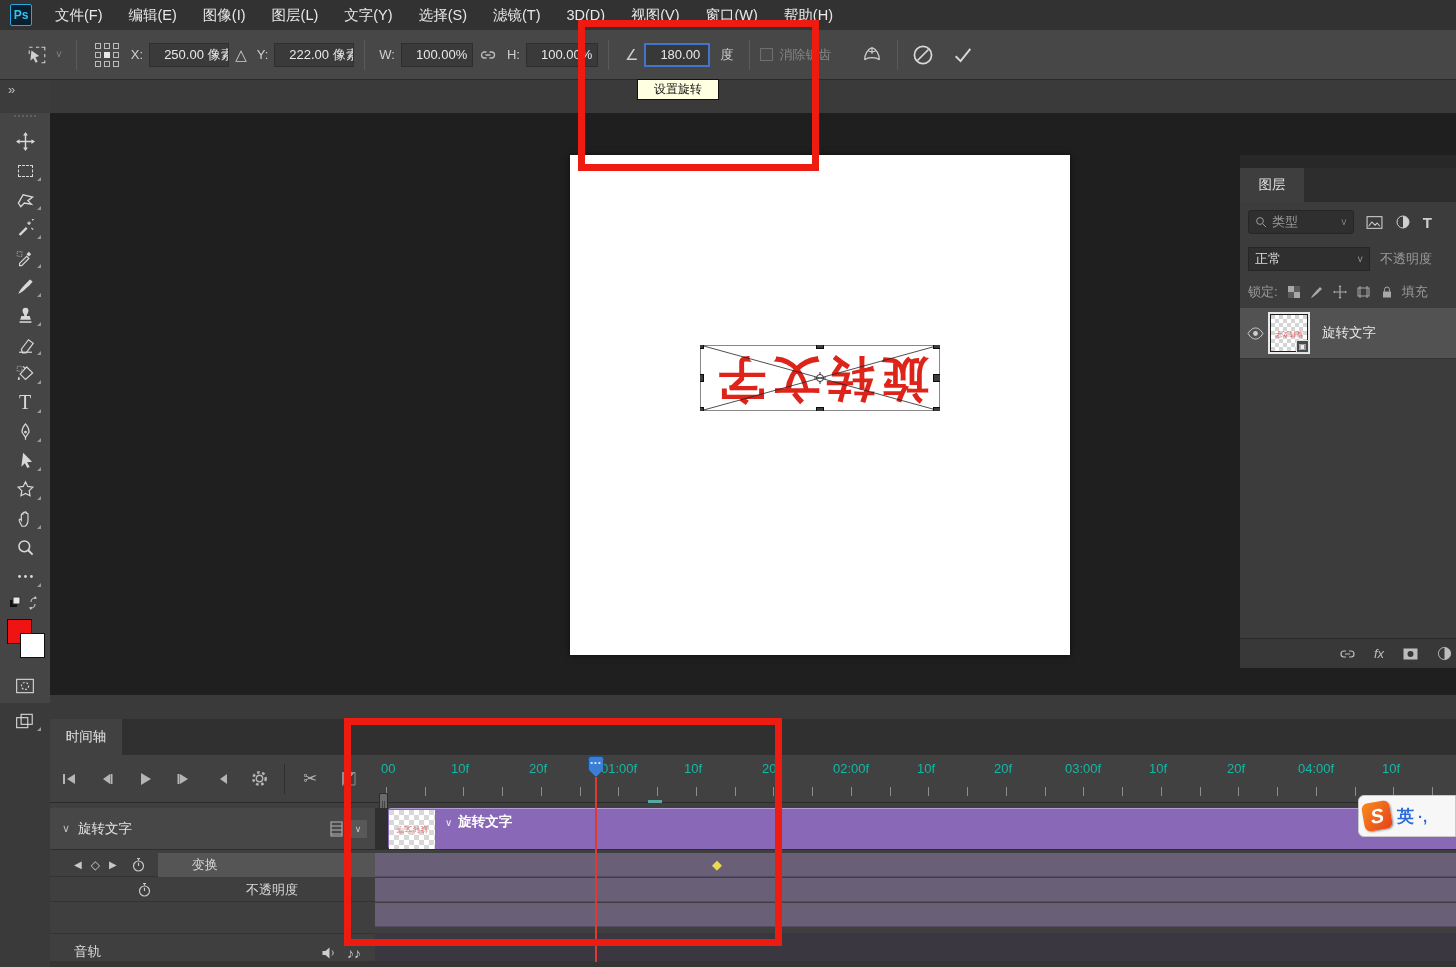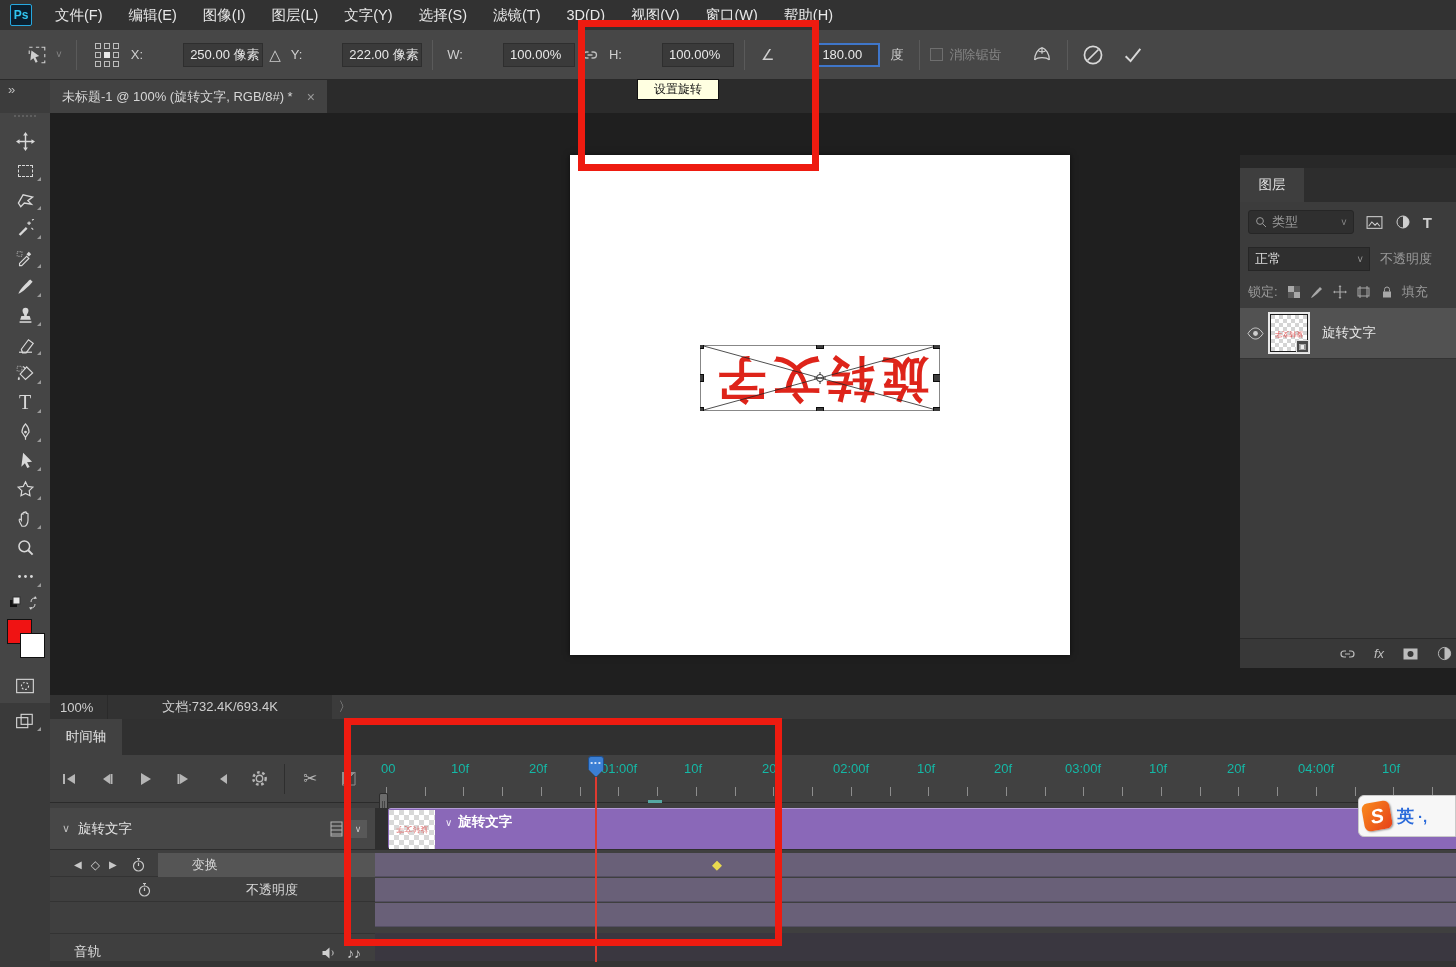--- a/index.html
+++ b/index.html
@@ -10,21 +10,21 @@
 
   
   #menubar { left:0; top:0; width:1456px; height:30px; background:#323232; display:flex; align-items:center; }
   #ps-logo { width:22px; height:22px; margin:0 10px 0 10px; background:#0b1f2e; border:1px solid #26a8e0; color:#31c5f0; font-size:12px; font-weight:bold; display:flex; align-items:center; justify-content:center; border-radius:2px; }
   .menu-item { padding:0 13px; font-size:14.5px; color:#e8e8e8; line-height:30px; cursor:default; }
 
   
   #optionsbar { left:0; top:30px; width:1456px; height:50px; background:#474747; border-bottom:1px solid #2a2a2a; display:flex; align-items:center; }
   .ob-sep { width:1px; height:30px; background:#5a5a5a; margin:0 10px; }
   .ob-label { font-size:13px; color:#cfcfcf; margin:0 6px 0 4px; }
-  .ob-input { height:24px; background:#3a3a3a; border:1px solid #2e2e2e; color:#e8e8e8; font-size:13px; padding:0 6px; display:flex; align-items:center; white-space:nowrap; overflow:hidden;margin-left:34px; }
+  .ob-input { height:24px; background:#3a3a3a; border:1px solid #2e2e2e; color:#e8e8e8; font-size:13px; padding:0 14px; display:flex; align-items:center; white-space:nowrap; overflow:hidden; }
   .ob-glyph { color:#cfcfcf; font-size:15px; margin:0 6px; }
   #angle-input { width:66px; border:2px solid #3f76c9; background:#383838; }
   .ob-disabled { color:#858585; font-size:13px; }
   .ob-checkbox { width:13px; height:13px; border:1px solid #6e6e6e; background:#4a4a4a; margin-right:6px; }
   .ob-iconbtn { width:30px; height:30px; display:flex; align-items:center; justify-content:center; }
   svg.icon { display:block; }
 
   
   #tooltip { left:637px; top:79px; width:82px; height:21px; background:#ffffe1; border:1px solid #111; color:#111; font-size:12px; display:flex; align-items:center; justify-content:center; z-index:30; }
 
@@ -217,26 +217,20 @@
         </svg>
     </div>
     <div class="ob-iconbtn" style="margin-left:10px">
       <svg class="icon" width="22" height="22" viewBox="0 0 18 18">
           <path d="M3 10l4 4 8-10" stroke="#d8d8d8" fill="none" stroke-width="1.6"></path>
         </svg>
     </div>
   </div>
 
   <div id="collapse-left" class="abs">»</div>
-  <div id="tabbar" class="abs">
-    <div id="doc-tab">
-      <span>未标题-1 @ 100% (旋转文字, RGB/8#) *</span>
-      <span class="close">×</span>
-    </div>
-  </div>
 
   <div id="toolbar" class="abs">
     <div class="grip"></div>
     <div class="tool">
         <svg class="icon" width="19" height="19" viewBox="0 0 16 16">
           <path d="M8 2.5v11M2.5 8h11" stroke="#d8d8d8" stroke-width="1.2"></path>
           <path d="M8 0l2 3H6zM8 16l2-3H6zM0 8l3-2v4zM16 8l-3-2v4z" fill="#d8d8d8"></path>
         </svg>
       </div>
     <div class="tool">
@@ -489,25 +483,20 @@
         </span>
       <span>
           <svg class="icon" width="15" height="15" viewBox="0 0 16 16">
             <circle cx="8" cy="8" r="6.5" fill="none" stroke="#bdbdbd"></circle>
             <path d="M8 1.5a6.5 6.5 0 010 13z" fill="#bdbdbd"></path>
           </svg>
         </span>
     </div>
   </div>
 
-  <div id="statusbar" class="abs">
-    <div id="status-zoom">100%</div>
-    <div id="status-doc">文档:732.4K/693.4K</div>
-    <div id="status-expand">〉</div>
-  </div>
 
   <div id="timeline" class="abs">
     <div id="tl-tabstrip">
       <div id="tl-tab">时间轴</div>
     </div>
 
     <div id="tl-controls">
       <div class="tc-btn">
           <svg class="icon" width="16" height="14" viewBox="0 0 16 14">
             <path d="M3 2v10" stroke="#b5b5b5" stroke-width="2"></path>

